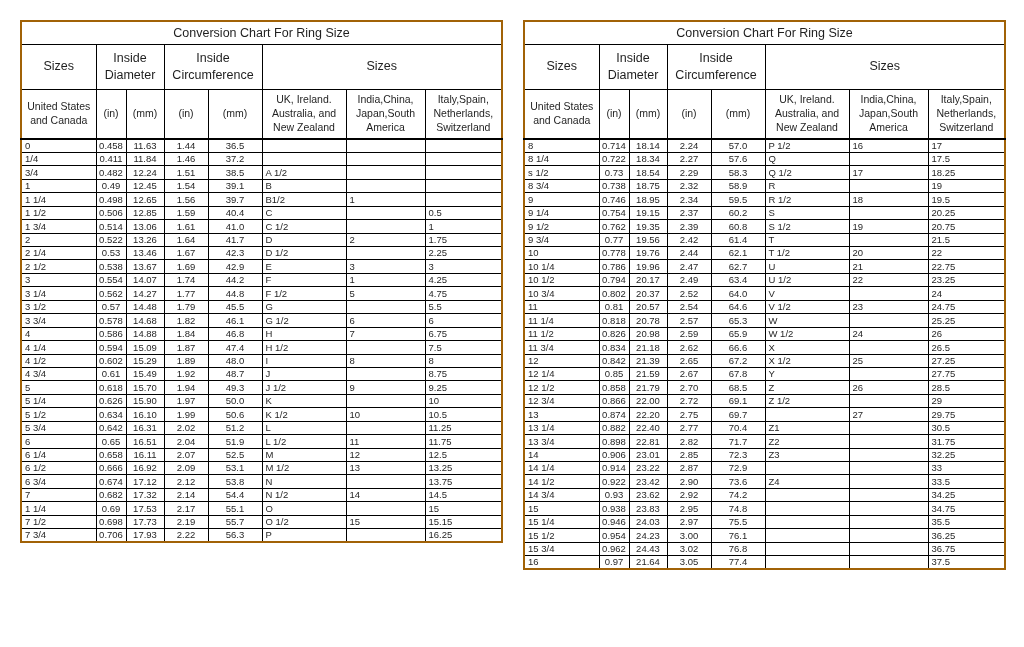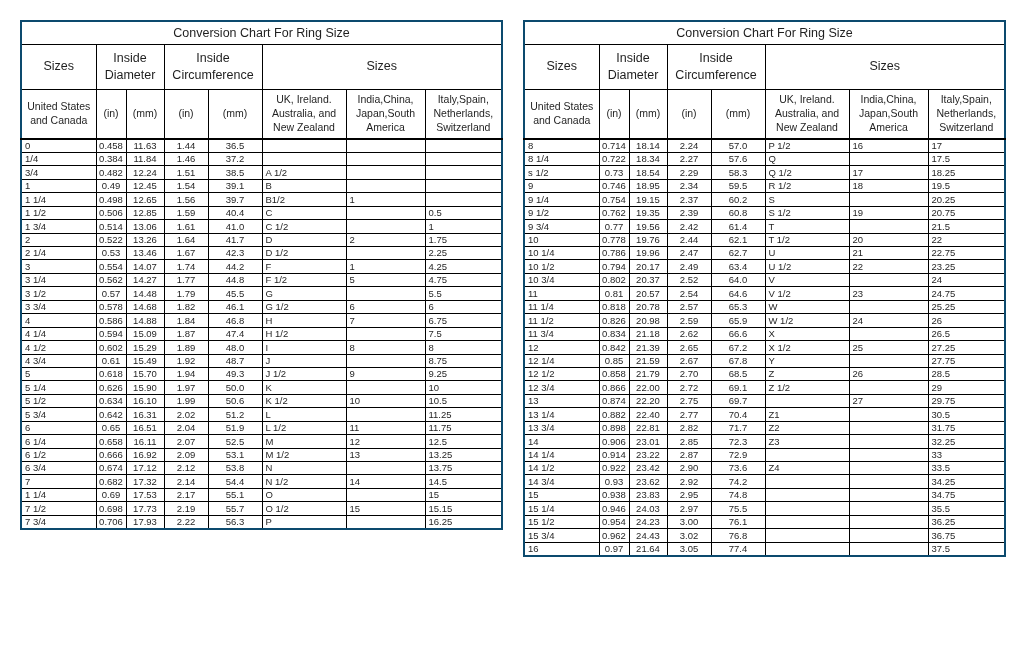--- a/index.html
+++ b/index.html
@@ -11,21 +11,21 @@
     overflow: hidden;
   }
   .page { position: relative; width: 1024px; height: 647px; background: #fff; }
   .chart { position: absolute; top: 20px; }
   .chart.left  { left: 20px; }
   .chart.right { left: 523px; }
   table {
     border-collapse: collapse;
     table-layout: fixed;
     width: 481px;
-    border: 2px solid #0c4a6e;
+    border: 2px solid #a16207;
   }
   td {
     border: 1px solid #000;
     overflow: hidden;
     vertical-align: middle;
   }
   td.title {
     height: 23px;
     text-align: center;
     font-size: 12.5px;
@@ -102,21 +102,21 @@
             <td class="c1">0.458</td>
             <td class="c2">11.63</td>
             <td class="c3">1.44</td>
             <td class="c4">36.5</td>
             <td class="c5"></td>
             <td class="c6"></td>
             <td class="c7"></td>
           </tr>
           <tr>
             <td class="c0">1/4</td>
-            <td class="c1">0.384</td>
+            <td class="c1">0.411</td>
             <td class="c2">11.84</td>
             <td class="c3">1.46</td>
             <td class="c4">37.2</td>
             <td class="c5"></td>
             <td class="c6"></td>
             <td class="c7"></td>
           </tr>
           <tr>
             <td class="c0">3/4</td>
             <td class="c1">0.482</td>
@@ -179,20 +179,30 @@
           </tr>
           <tr>
             <td class="c0">2 1/4</td>
             <td class="c1">0.53</td>
             <td class="c2">13.46</td>
             <td class="c3">1.67</td>
             <td class="c4">42.3</td>
             <td class="c5">D 1/2</td>
             <td class="c6"></td>
             <td class="c7">2.25</td>
+          </tr>
+          <tr>
+            <td class="c0">2 1/2</td>
+            <td class="c1">0.538</td>
+            <td class="c2">13.67</td>
+            <td class="c3">1.69</td>
+            <td class="c4">42.9</td>
+            <td class="c5">E</td>
+            <td class="c6">3</td>
+            <td class="c7">3</td>
           </tr>
           <tr>
             <td class="c0">3</td>
             <td class="c1">0.554</td>
             <td class="c2">14.07</td>
             <td class="c3">1.74</td>
             <td class="c4">44.2</td>
             <td class="c5">F</td>
             <td class="c6">1</td>
             <td class="c7">4.25</td>
@@ -449,20 +459,30 @@
             <td class="c0">s 1/2</td>
             <td class="c1">0.73</td>
             <td class="c2">18.54</td>
             <td class="c3">2.29</td>
             <td class="c4">58.3</td>
             <td class="c5">Q 1/2</td>
             <td class="c6">17</td>
             <td class="c7">18.25</td>
           </tr>
           <tr>
+            <td class="c0">8 3/4</td>
+            <td class="c1">0.738</td>
+            <td class="c2">18.75</td>
+            <td class="c3">2.32</td>
+            <td class="c4">58.9</td>
+            <td class="c5">R</td>
+            <td class="c6"></td>
+            <td class="c7">19</td>
+          </tr>
+          <tr>
             <td class="c0">9</td>
             <td class="c1">0.746</td>
             <td class="c2">18.95</td>
             <td class="c3">2.34</td>
             <td class="c4">59.5</td>
             <td class="c5">R 1/2</td>
             <td class="c6">18</td>
             <td class="c7">19.5</td>
           </tr>
           <tr>

